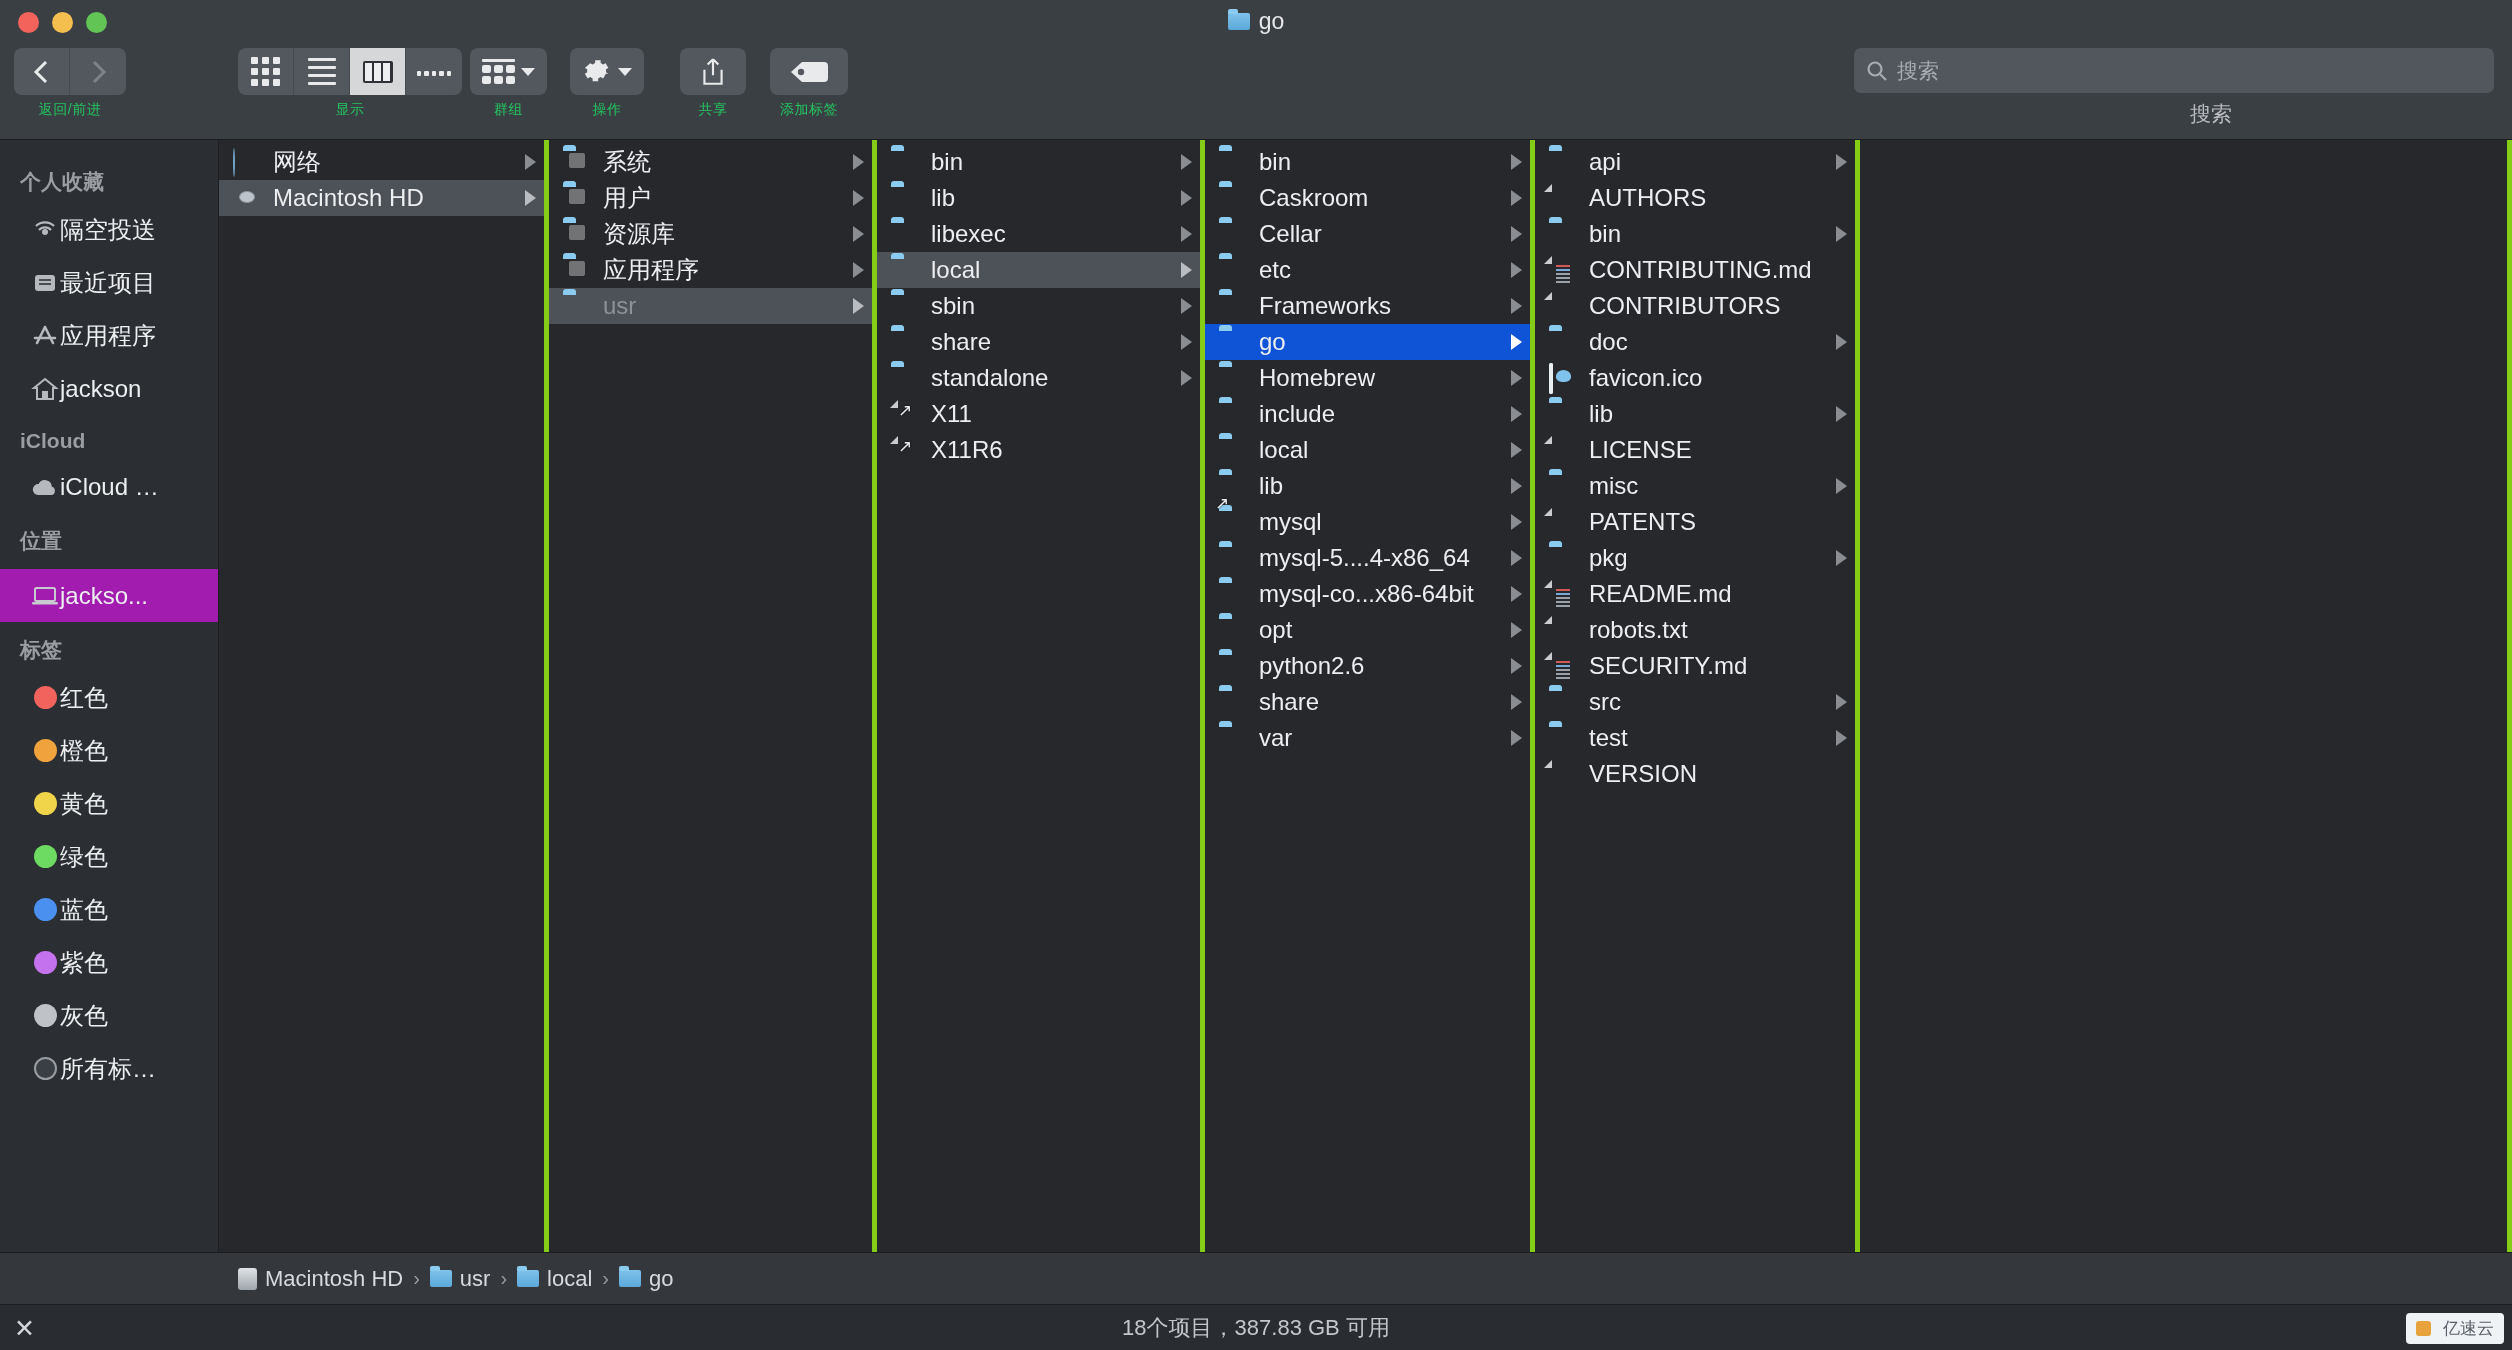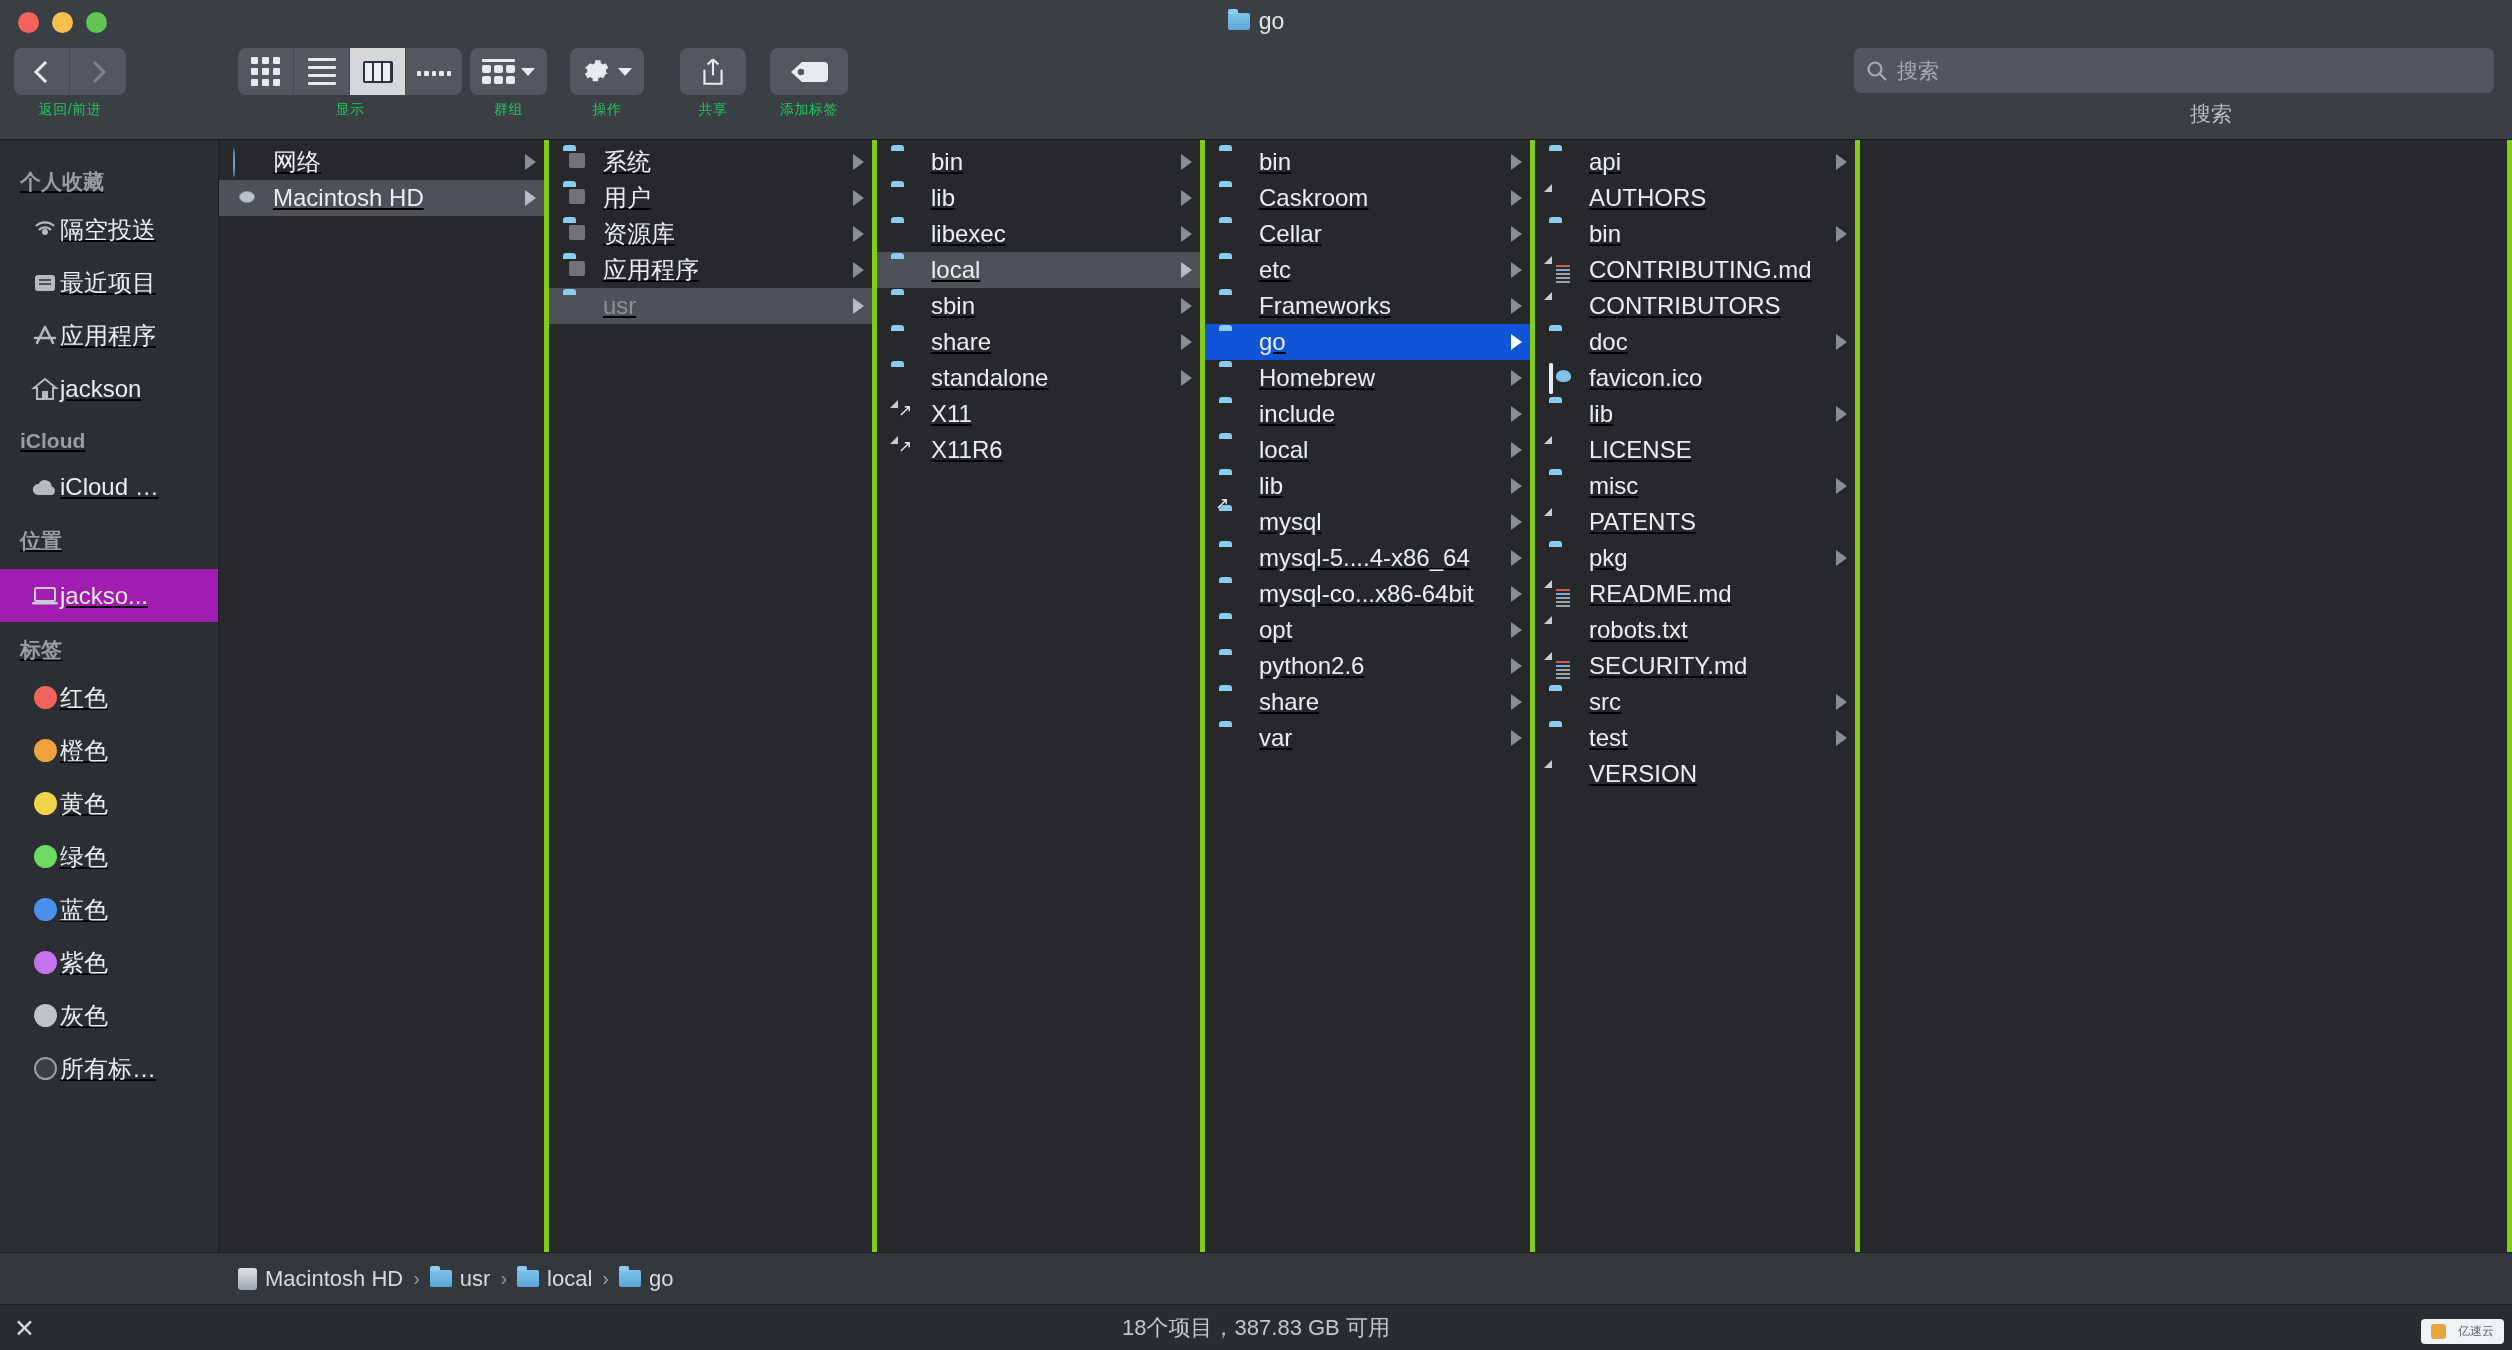--- a/index.html
+++ b/index.html
@@ -84,21 +84,21 @@
   #searchbox {
     position: absolute; right: 18px; top: 48px;
     width: 640px; height: 45px;
     background: #52575d; border-radius: 7px;
     display: flex; align-items: center; padding: 0 12px; gap: 9px;
   }
   #searchbox .ph { font-size: 21px; color: #a8acb1; }
   #search-caption { position: absolute; right: 280px; top: 100px; font-size: 21px; color: #b9bcc0; }
 
   
-  #body { flex: 1; display: flex; min-height: 0; text-decoration: underline; }
+  #body { flex: 1; display: flex; min-height: 0; }
 
   
   #sidebar {
     width: 219px; flex: 0 0 219px;
     background: #2b2e33;
     border-right: 1px solid #1b1d20;
     padding-top: 14px;
     overflow: hidden;
   }
   .sb-head {
@@ -217,21 +217,21 @@
     height: 46px; flex: 0 0 46px;
     background: #292c31;
     border-top: 1px solid #1b1d20;
     display: flex; align-items: center; justify-content: center;
     font-size: 22px; color: #c3c7cb;
     position: relative;
   }
   #close-x { position: absolute; left: 14px; top: 50%; transform: translateY(-50%); font-size: 25px; color: #d5d8db; }
   #watermark {
     position: absolute; right: 8px; bottom: 6px;
-    background: #f0f3f6; color: #5a6068; font-size: 12px;
+    background: #f0f3f6; color: #5a6068; font-size: 17px;
     padding: 4px 10px; border-radius: 4px; display: flex; align-items: center; gap: 12px;
   }
   #watermark .wm-dot { width: 15px; height: 15px; border-radius: 3px; background: #e8a33d; display: block; }
 </style>
 </head>
 <body>
 
 <div id="window">
 
   <div id="titlebar">

